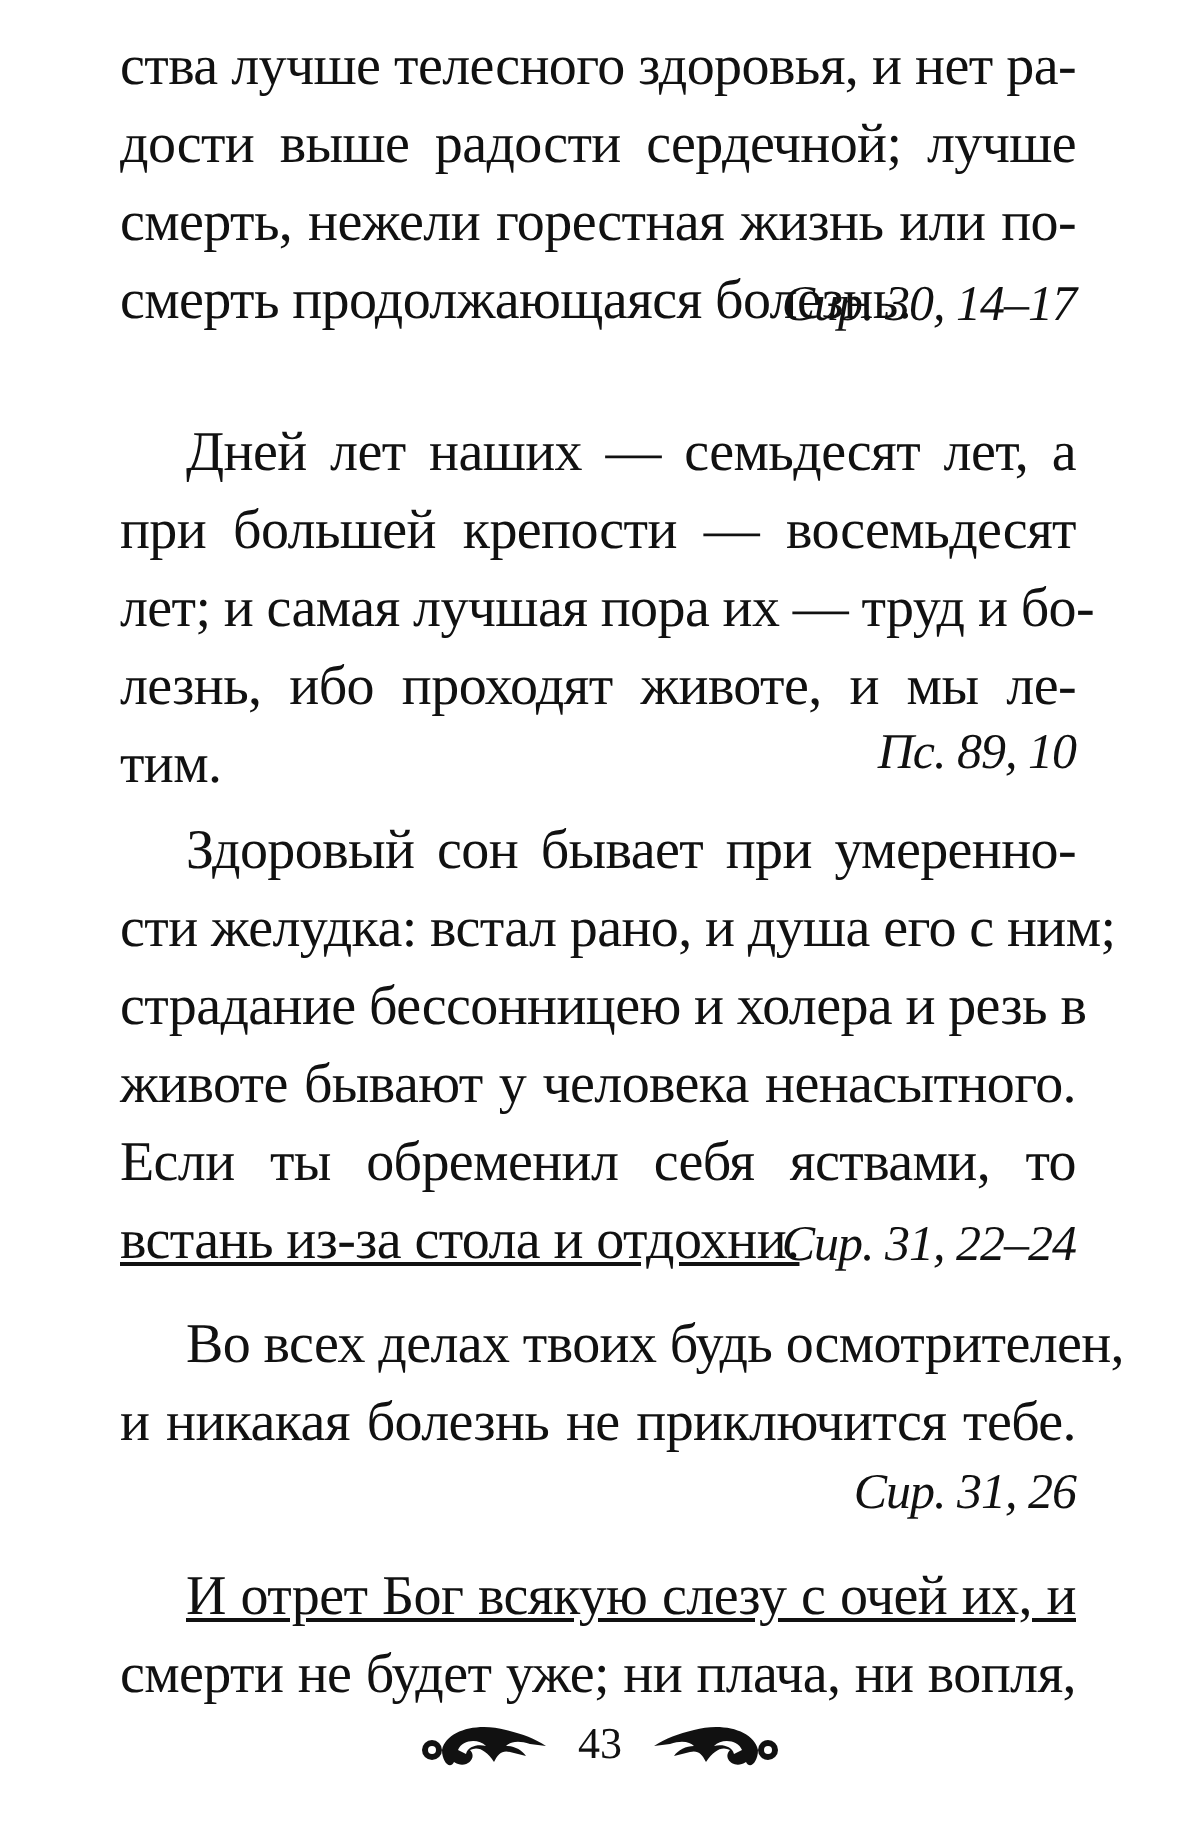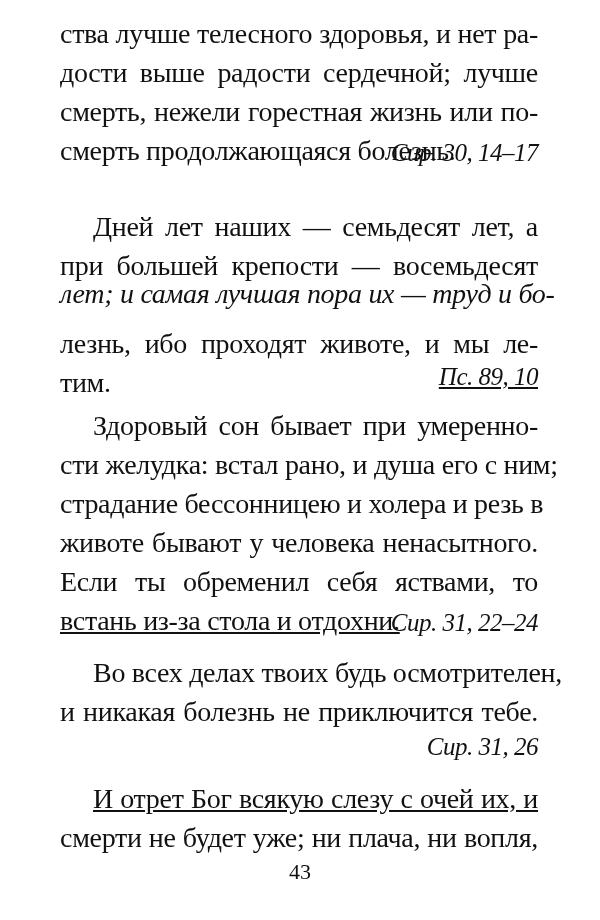--- a/index.html
+++ b/index.html
@@ -17,45 +17,45 @@
   }
   .line.last { text-align-last: left; }
   .line.indent { left: 93px; width: 445px; }
   .ref {
     position: absolute; right: 62px;
     font-style: italic; font-size: 25px; line-height: 30px; white-space: nowrap;
     letter-spacing: -0.5px;
   }
   .footer {
     position: absolute; left: 0; top: 852px; width: 600px; height: 40px;
-    display: flex; justify-content: center; align-items: center; gap: 14px; flex-direction: column;
+    display: flex; justify-content: center; align-items: center; gap: 14px;
   }
   .page-num { font-size: 22px; line-height: 28px; }
   .orn { width: 66px; height: 26px; display: block; }
 </style>
 </head>
 <body>
 
 <div class="page">
 
   <div>
     <div class="line" style="top:16px;">ства лучше телесного здоровья, и нет ра-</div>
     <div class="line" style="top:55px;">дости выше радости сердечной; лучше</div>
     <div class="line" style="top:94px;">смерть, нежели горестная жизнь или по-</div>
     <div class="line last" style="top:133px;">смерть продолжающаяся болезнь.</div>
     <div class="ref" style="top:138px;">Сир. 30, 14–17</div>
   </div>
 
   <div>
     <div class="line indent" style="top:209px;">Дней лет наших — семьдесят лет, а</div>
     <div class="line" style="top:248px;">при большей крепости — восемьдесят</div>
-    <div class="line" style="top:276px;font-style:italic;">лет; и самая лучшая пора их — труд и бо-</div>
+    <div class="line" style="top:287px;">лет; и самая лучшая пора их — труд и бо-</div>
     <div class="line" style="top:326px;">лезнь, ибо проходят животе, и мы ле-</div>
     <div class="line last" style="top:365px;">тим.</div>
-    <div class="ref" style="top:362px;text-decoration:underline;">Пс. 89, 10</div>
+    <div class="ref" style="top:362px;">Пс. 89, 10</div>
   </div>
 
   <div>
     <div class="line indent" style="top:408px;">Здоровый сон бывает при умеренно-</div>
     <div class="line" style="top:447px;">сти желудка: встал рано, и душа его с ним;</div>
     <div class="line" style="top:486px;">страдание бессонницею и холера и резь в</div>
     <div class="line" style="top:525px;">животе бывают у человека ненасытного.</div>
     <div class="line" style="top:564px;">Если ты обременил себя яствами, то</div>
     <div class="line last" style="top:603px;text-decoration:underline;">встань из-за стола и отдохни.</div>
     <div class="ref" style="top:608px;">Сир. 31, 22–24</div>

